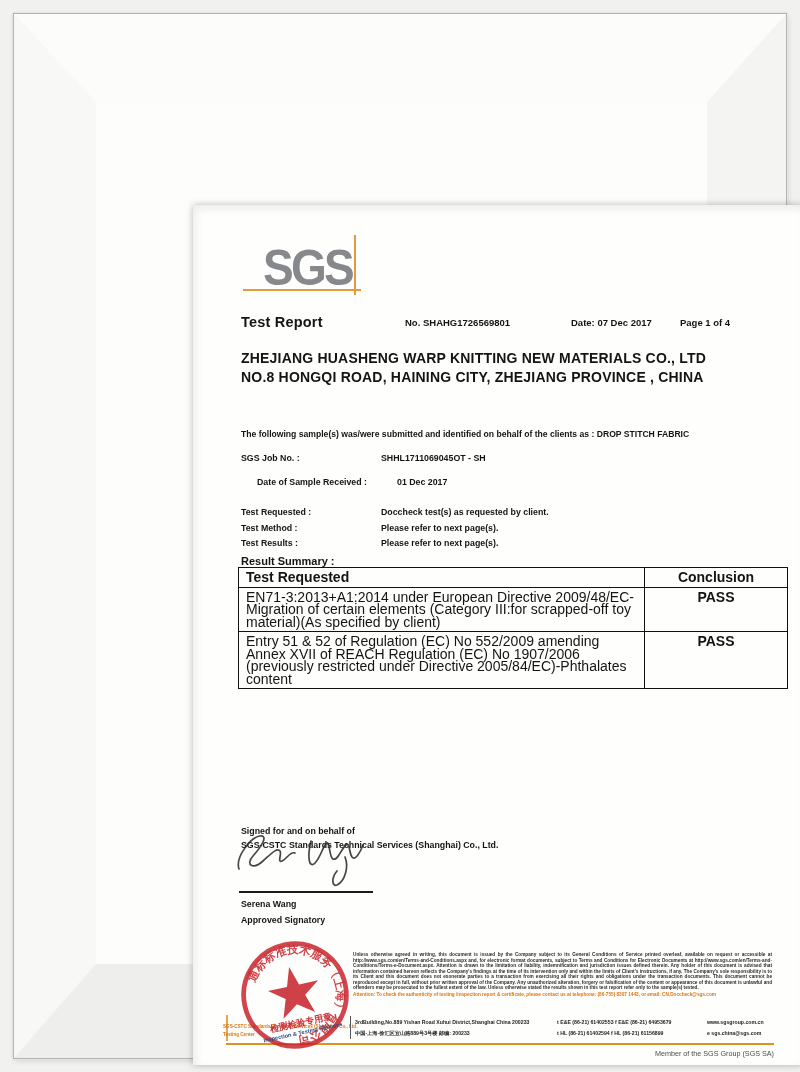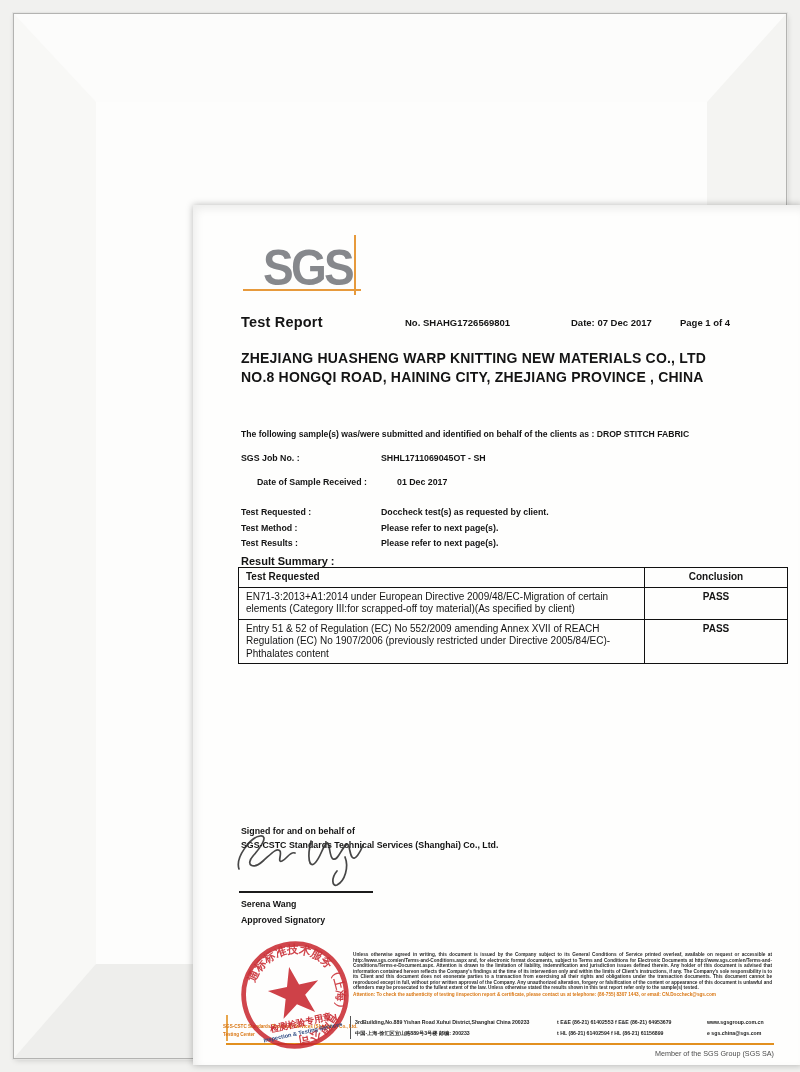--- a/index.html
+++ b/index.html
@@ -47,21 +47,21 @@
   
   .client { position:absolute; left:48px; top:144px; font-size:14px; font-weight:600; line-height:19px; letter-spacing:.2px; }
   .intro  { position:absolute; left:48px; top:224px; font-size:8.6px; font-weight:600; }
   
   .detail { position:absolute; left:48px; font-size:8.8px; font-weight:600; width:520px; }
   .detail .lab { display:inline-block; width:140px; }
   
   .rs-label { position:absolute; left:48px; top:350px; font-size:11px; font-weight:600; }
   table.result {
     position:absolute; left:45px; top:362px; width:550px;
-    border-collapse:collapse; font-size:10px;
+    border-collapse:collapse; font-size:14px;
   }
   table.result th, table.result td { border:1.6px solid #111; padding:3px 7px; line-height:12.5px; vertical-align:top; }
   table.result th { text-align:left; font-weight:700; }
   table.result th.conc, table.result td.conc { width:143px; text-align:center; font-weight:700; }
   table.result td.conc { font-weight:600; }
   
   .signed { position:absolute; left:48px; top:587px; font-size:8.8px; font-weight:600; line-height:14px;margin-top:32px; }
   .sig-svg { position:absolute; left:40px; top:618px; }
   .sig-line { position:absolute; left:46px; top:686px; width:134px; height:2.4px; background:#1b1b1b; }
   .sig-name  { position:absolute; left:48px; top:694px; font-size:8.8px; font-weight:600; }

